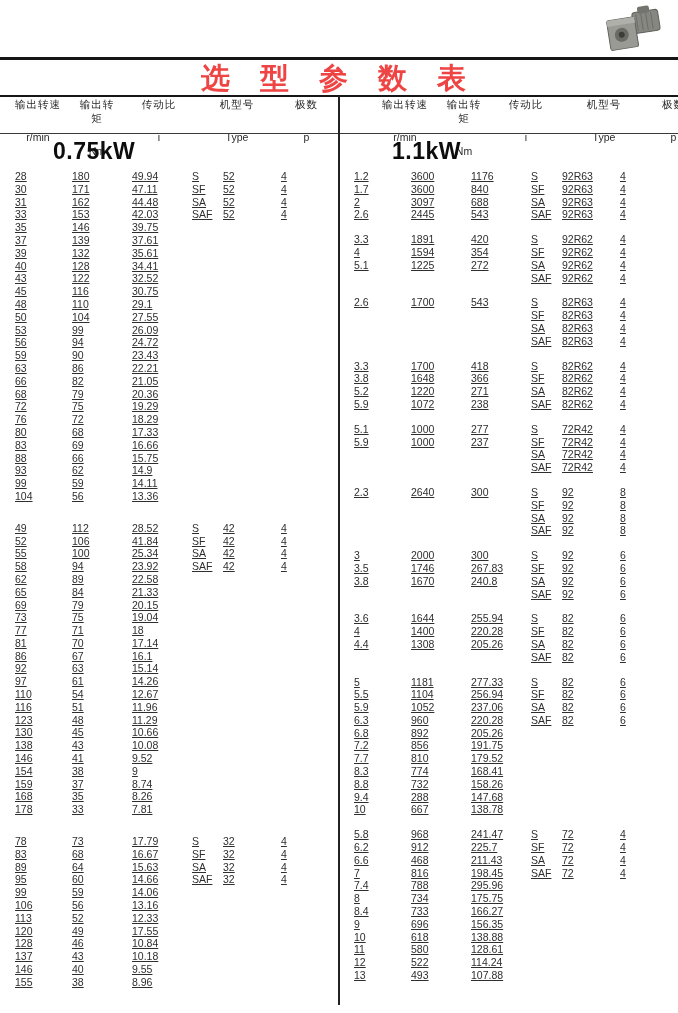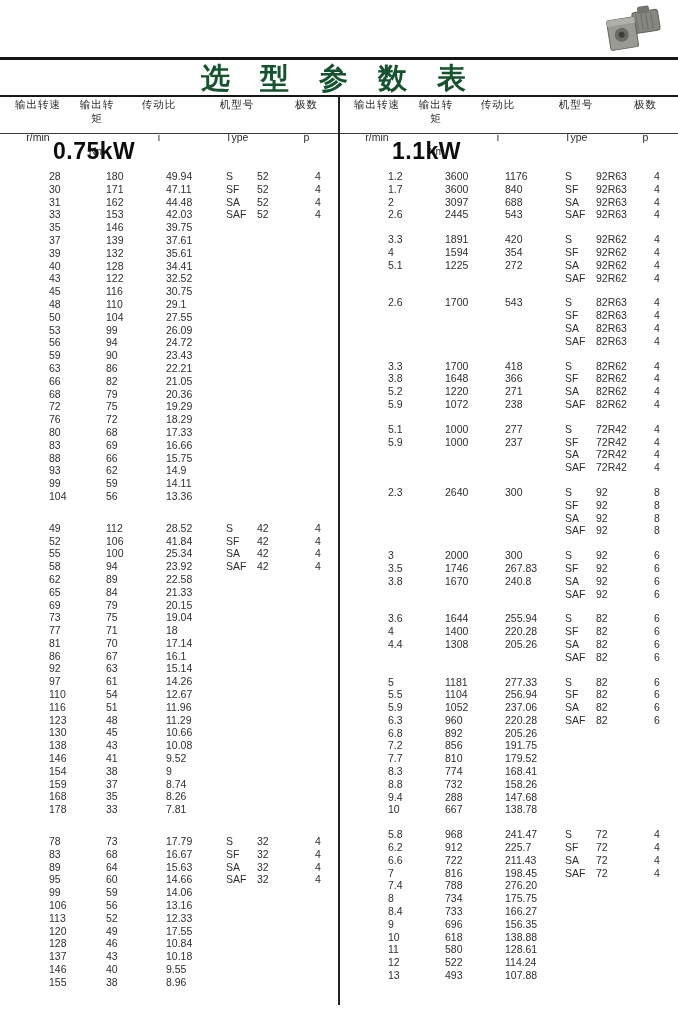--- a/index.html
+++ b/index.html
@@ -8,35 +8,35 @@
     font-family:"Liberation Sans","DejaVu Sans",sans-serif;
     color:#2e2e2e;
   }
   .rule{position:absolute;left:0;width:678px;background:#161616;}
   .rule-top{top:57px;height:3px;}
   .rule-title{top:95px;height:2px;}
   .rule-header{top:133px;height:1px;background:#3a3a3a;}
   .vdivider{position:absolute;left:338px;top:96px;width:2px;height:909px;background:#222;}
   .page-title{
     position:absolute;top:59px;left:0;width:678px;text-align:center;
-    font-size:29px;font-weight:bold;letter-spacing:11px;color:#14532d;margin:0;
+    font-size:29px;font-weight:bold;letter-spacing:11px;color:#ef4444;margin:0;
   }
   .photo{position:absolute;top:4px;right:12px;width:66px;height:50px;}
-  .header-row{position:absolute;top:98px;left:0;width:678px;display:flex;}
+  .header-row{position:absolute;top:98px;left:0;width:678px;display:flex;gap:28px;}
   .hgroup{width:339px;display:grid;grid-template-columns:76px 42px 82px 74px 65px;}
   .hcell{text-align:center;}
   .hlabel{font-size:10.5px;letter-spacing:1px;color:#2b2b2b;}
   .hunit{font-size:10.5px;margin-top:19px;color:#2b2b2b;}
   .body-area{position:absolute;top:136px;left:0;width:678px;display:flex;}
   .half{width:339px;}
   .kw-heading{
     font-size:23px;font-weight:800;letter-spacing:0.5px;color:#0d0d0d;
     padding:3px 0 7px 29px;line-height:24px;margin-left:24px;
   }
-  .block{padding-left:49px;}
+  .block{padding-left:15px;text-decoration:underline;}
   .half-left .block{margin-bottom:19px;}
   .half-right .block{margin-bottom:12px;}
   .half .block:last-child{margin-bottom:0;}
   .row{display:flex;line-height:12.8px;font-size:10.5px;white-space:pre;}
   .cell{flex:none;overflow:visible;}
   .c-speed{width:57px;}
   .c-torque{width:60px;}
   .c-ratio{width:60px;}
   .c-prefix{width:31px;}
   .c-size{width:58px;}
@@ -252,23 +252,23 @@
           <div class="row"><span class="cell c-speed">7.2</span><span class="cell c-torque">856</span><span class="cell c-ratio">191.75</span><span class="cell c-prefix"></span><span class="cell c-size"></span><span class="cell c-poles"></span></div>
           <div class="row"><span class="cell c-speed">7.7</span><span class="cell c-torque">810</span><span class="cell c-ratio">179.52</span><span class="cell c-prefix"></span><span class="cell c-size"></span><span class="cell c-poles"></span></div>
           <div class="row"><span class="cell c-speed">8.3</span><span class="cell c-torque">774</span><span class="cell c-ratio">168.41</span><span class="cell c-prefix"></span><span class="cell c-size"></span><span class="cell c-poles"></span></div>
           <div class="row"><span class="cell c-speed">8.8</span><span class="cell c-torque">732</span><span class="cell c-ratio">158.26</span><span class="cell c-prefix"></span><span class="cell c-size"></span><span class="cell c-poles"></span></div>
           <div class="row"><span class="cell c-speed">9.4</span><span class="cell c-torque">288</span><span class="cell c-ratio">147.68</span><span class="cell c-prefix"></span><span class="cell c-size"></span><span class="cell c-poles"></span></div>
           <div class="row"><span class="cell c-speed">10</span><span class="cell c-torque">667</span><span class="cell c-ratio">138.78</span><span class="cell c-prefix"></span><span class="cell c-size"></span><span class="cell c-poles"></span></div>
         </div>
         <div class="block">
           <div class="row"><span class="cell c-speed">5.8</span><span class="cell c-torque">968</span><span class="cell c-ratio">241.47</span><span class="cell c-prefix">S</span><span class="cell c-size">72</span><span class="cell c-poles">4</span></div>
           <div class="row"><span class="cell c-speed">6.2</span><span class="cell c-torque">912</span><span class="cell c-ratio">225.7</span><span class="cell c-prefix">SF</span><span class="cell c-size">72</span><span class="cell c-poles">4</span></div>
-          <div class="row"><span class="cell c-speed">6.6</span><span class="cell c-torque">722</span><span class="cell c-ratio">211.43</span><span class="cell c-prefix">SA</span><span class="cell c-size">72</span><span class="cell c-poles">4</span></div>
+          <div class="row"><span class="cell c-speed">6.6</span><span class="cell c-torque">468</span><span class="cell c-ratio">211.43</span><span class="cell c-prefix">SA</span><span class="cell c-size">72</span><span class="cell c-poles">4</span></div>
           <div class="row"><span class="cell c-speed">7</span><span class="cell c-torque">816</span><span class="cell c-ratio">198.45</span><span class="cell c-prefix">SAF</span><span class="cell c-size">72</span><span class="cell c-poles">4</span></div>
-          <div class="row"><span class="cell c-speed">7.4</span><span class="cell c-torque">788</span><span class="cell c-ratio">276.20</span><span class="cell c-prefix"></span><span class="cell c-size"></span><span class="cell c-poles"></span></div>
+          <div class="row"><span class="cell c-speed">7.4</span><span class="cell c-torque">788</span><span class="cell c-ratio">295.96</span><span class="cell c-prefix"></span><span class="cell c-size"></span><span class="cell c-poles"></span></div>
           <div class="row"><span class="cell c-speed">8</span><span class="cell c-torque">734</span><span class="cell c-ratio">175.75</span><span class="cell c-prefix"></span><span class="cell c-size"></span><span class="cell c-poles"></span></div>
           <div class="row"><span class="cell c-speed">8.4</span><span class="cell c-torque">733</span><span class="cell c-ratio">166.27</span><span class="cell c-prefix"></span><span class="cell c-size"></span><span class="cell c-poles"></span></div>
           <div class="row"><span class="cell c-speed">9</span><span class="cell c-torque">696</span><span class="cell c-ratio">156.35</span><span class="cell c-prefix"></span><span class="cell c-size"></span><span class="cell c-poles"></span></div>
           <div class="row"><span class="cell c-speed">10</span><span class="cell c-torque">618</span><span class="cell c-ratio">138.88</span><span class="cell c-prefix"></span><span class="cell c-size"></span><span class="cell c-poles"></span></div>
           <div class="row"><span class="cell c-speed">11</span><span class="cell c-torque">580</span><span class="cell c-ratio">128.61</span><span class="cell c-prefix"></span><span class="cell c-size"></span><span class="cell c-poles"></span></div>
           <div class="row"><span class="cell c-speed">12</span><span class="cell c-torque">522</span><span class="cell c-ratio">114.24</span><span class="cell c-prefix"></span><span class="cell c-size"></span><span class="cell c-poles"></span></div>
           <div class="row"><span class="cell c-speed">13</span><span class="cell c-torque">493</span><span class="cell c-ratio">107.88</span><span class="cell c-prefix"></span><span class="cell c-size"></span><span class="cell c-poles"></span></div>
         </div>
       </div>
   </div>

